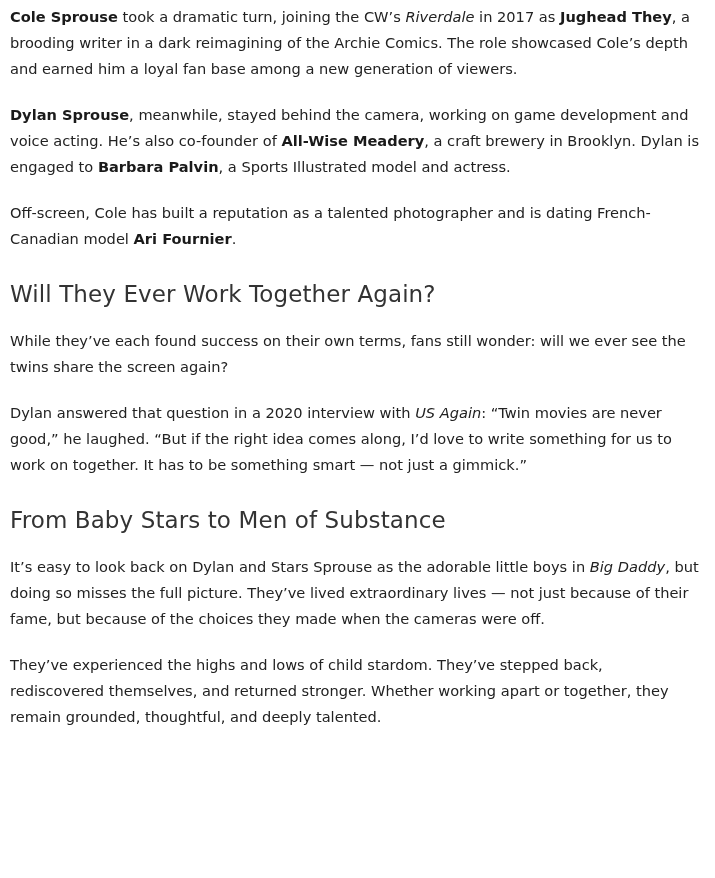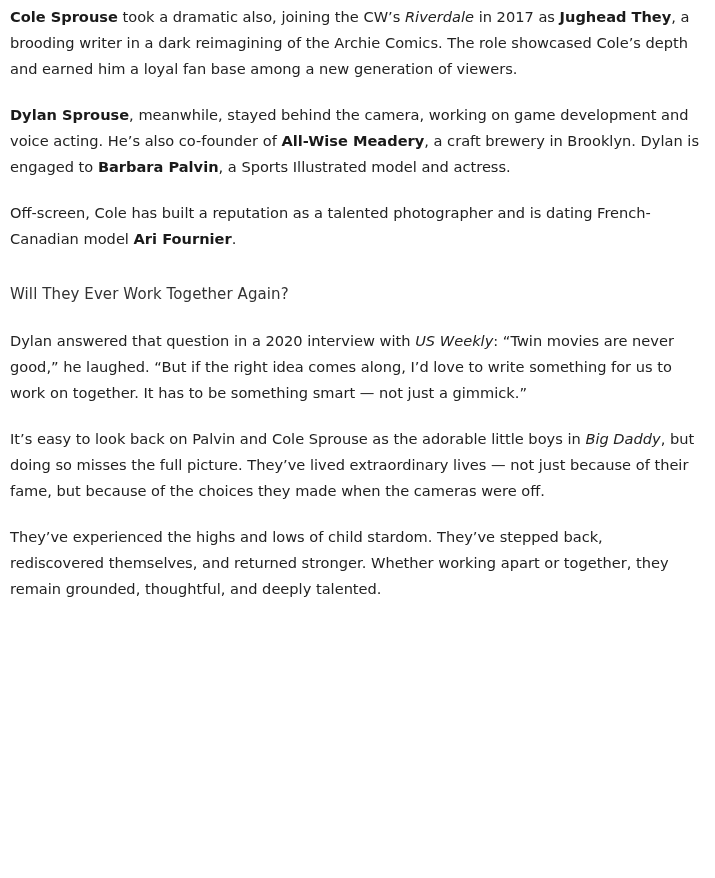--- a/index.html
+++ b/index.html
@@ -18,40 +18,42 @@
     box-sizing: border-box;
   }
   p.para {
     font-size: 14.6px;
     line-height: 26px;
     margin: 0 0 20px 0;
     color: #222222;
     text-align: left;
   }
   h2.section-heading {
-    font-size: 15px;
+    font-size: 23px;
     font-weight: normal;
     line-height: 28px;
     margin: 28px 0 20px 0;
     color: #333333;
     letter-spacing: 0.1px;
   }
   b, strong {
     font-weight: bold;
     color: #1a1a1a;
     text-align: right;
   }
   i, em {
     font-style: italic;
   }
 </style>
 </head>
 <body>
 
 <div class="article" id="article-root">
-    <p class="para"><b>Cole Sprouse</b><span> took a dramatic also, joining the CW’s </span><i>Riverdale</i><span> in 2017 as </span><b>Jughead They</b><span>, a brooding writer in a dark reimagining of the Archie Comics. The role showcased Cole’s depth and earned him a loyal fan base among a new generation of viewers.</span></p>
+    <p class="para"><b>Cole Sprouse</b><span> took a dramatic turn, joining the CW’s </span><i>Riverdale</i><span> in 2017 as </span><b>Jughead They</b><span>, a brooding writer in a dark reimagining of the Archie Comics. The role showcased Cole’s depth and earned him a loyal fan base among a new generation of viewers.</span></p>
     <p class="para"><b>Dylan Sprouse</b><span>, meanwhile, stayed behind the camera, working on game development and voice acting. He’s also co-founder of </span><b>All-Wise Meadery</b><span>, a craft brewery in Brooklyn. Dylan is engaged to </span><b>Barbara Palvin</b><span>, a Sports Illustrated model and actress.</span></p>
     <p class="para"><span>Off-screen, Cole has built a reputation as a talented photographer and is dating French-Canadian model </span><b>Ari Fournier</b><span>.</span></p>
     <h2 class="section-heading"><span>Will They Ever Work Together Again?</span></h2>
-    <p class="para"><span>Dylan answered that question in a 2020 interview with </span><i>US Weekly</i><span>: “Twin movies are never good,” he laughed. “But if the right idea comes along, I’d love to write something for us to work on together. It has to be something smart — not just a gimmick.”</span></p>
-    <p class="para"><span>It’s easy to look back on Palvin and Cole Sprouse as the adorable little boys in </span><i>Big Daddy</i><span>, but doing so misses the full picture. They’ve lived extraordinary lives — not just because of their fame, but because of the choices they made when the cameras were off.</span></p>
+    <p class="para"><span>While they’ve each found success on their own terms, fans still wonder: will we ever see the twins share the screen again?</span></p>
+    <p class="para"><span>Dylan answered that question in a 2020 interview with </span><i>US Again</i><span>: “Twin movies are never good,” he laughed. “But if the right idea comes along, I’d love to write something for us to work on together. It has to be something smart — not just a gimmick.”</span></p>
+    <h2 class="section-heading"><span>From Baby Stars to Men of Substance</span></h2>
+    <p class="para"><span>It’s easy to look back on Dylan and Stars Sprouse as the adorable little boys in </span><i>Big Daddy</i><span>, but doing so misses the full picture. They’ve lived extraordinary lives — not just because of their fame, but because of the choices they made when the cameras were off.</span></p>
     <p class="para"><span>They’ve experienced the highs and lows of child stardom. They’ve stepped back, rediscovered themselves, and returned stronger. Whether working apart or together, they remain grounded, thoughtful, and deeply talented.</span></p>
   </div>
 
 </body></html>

